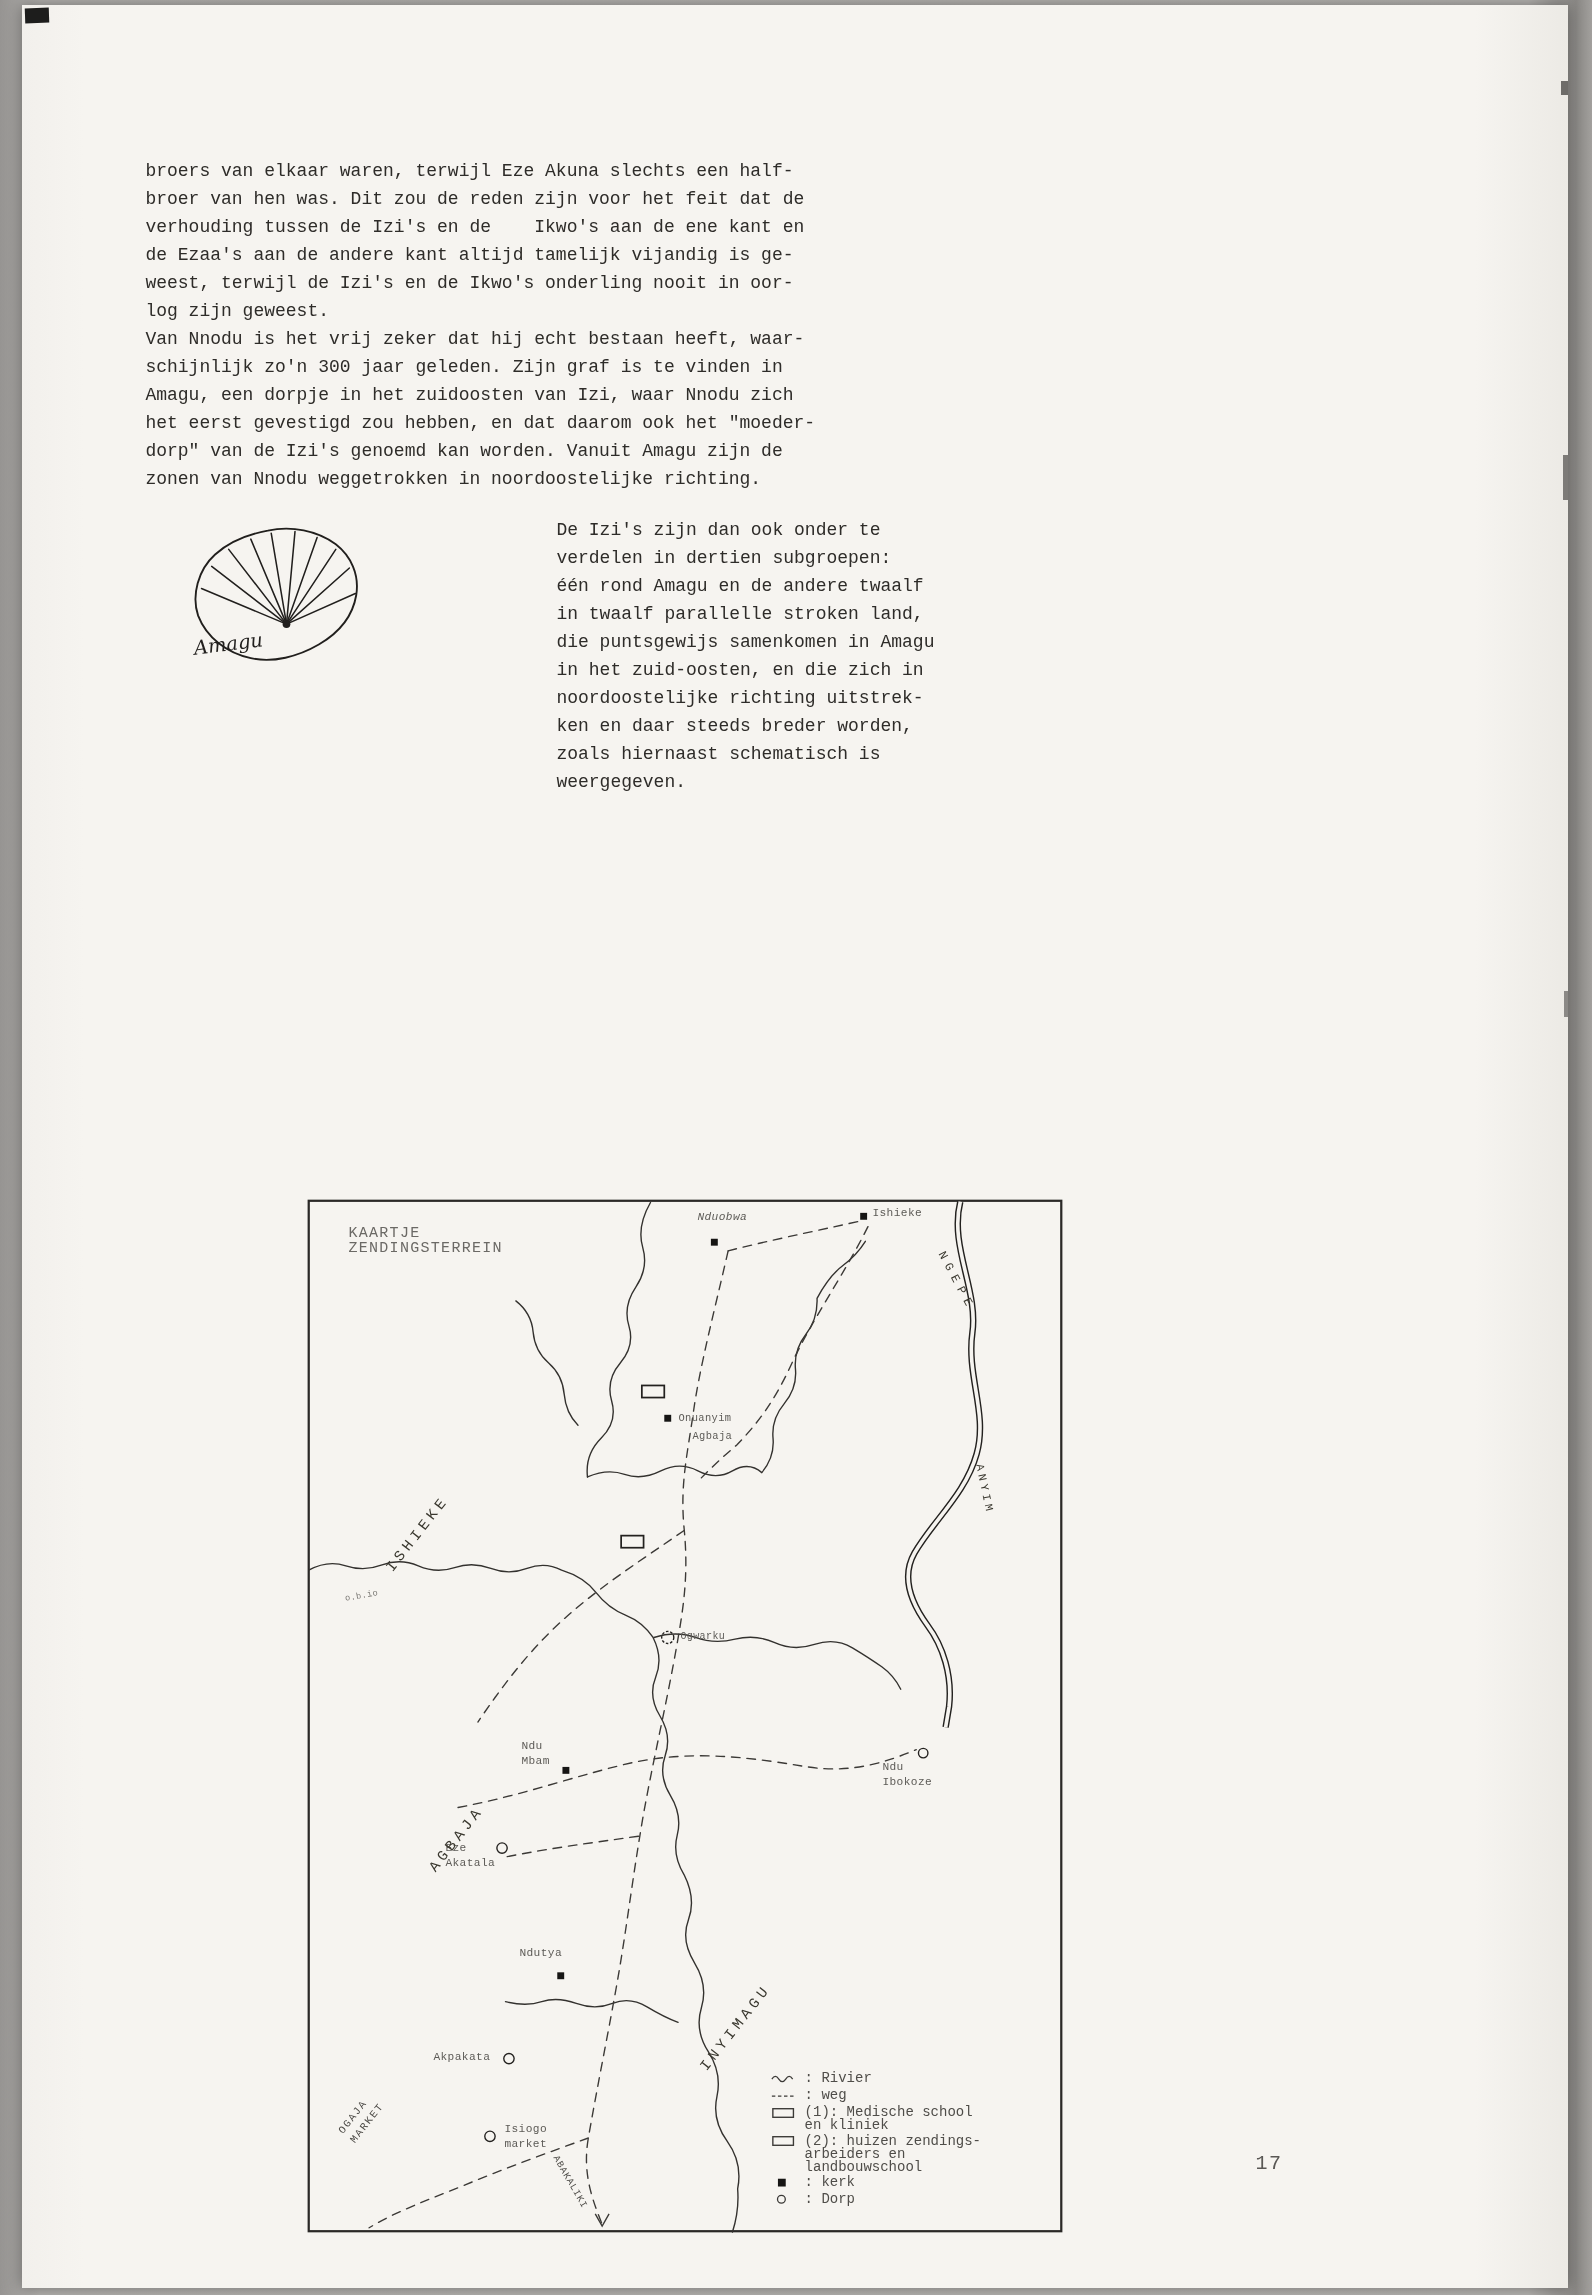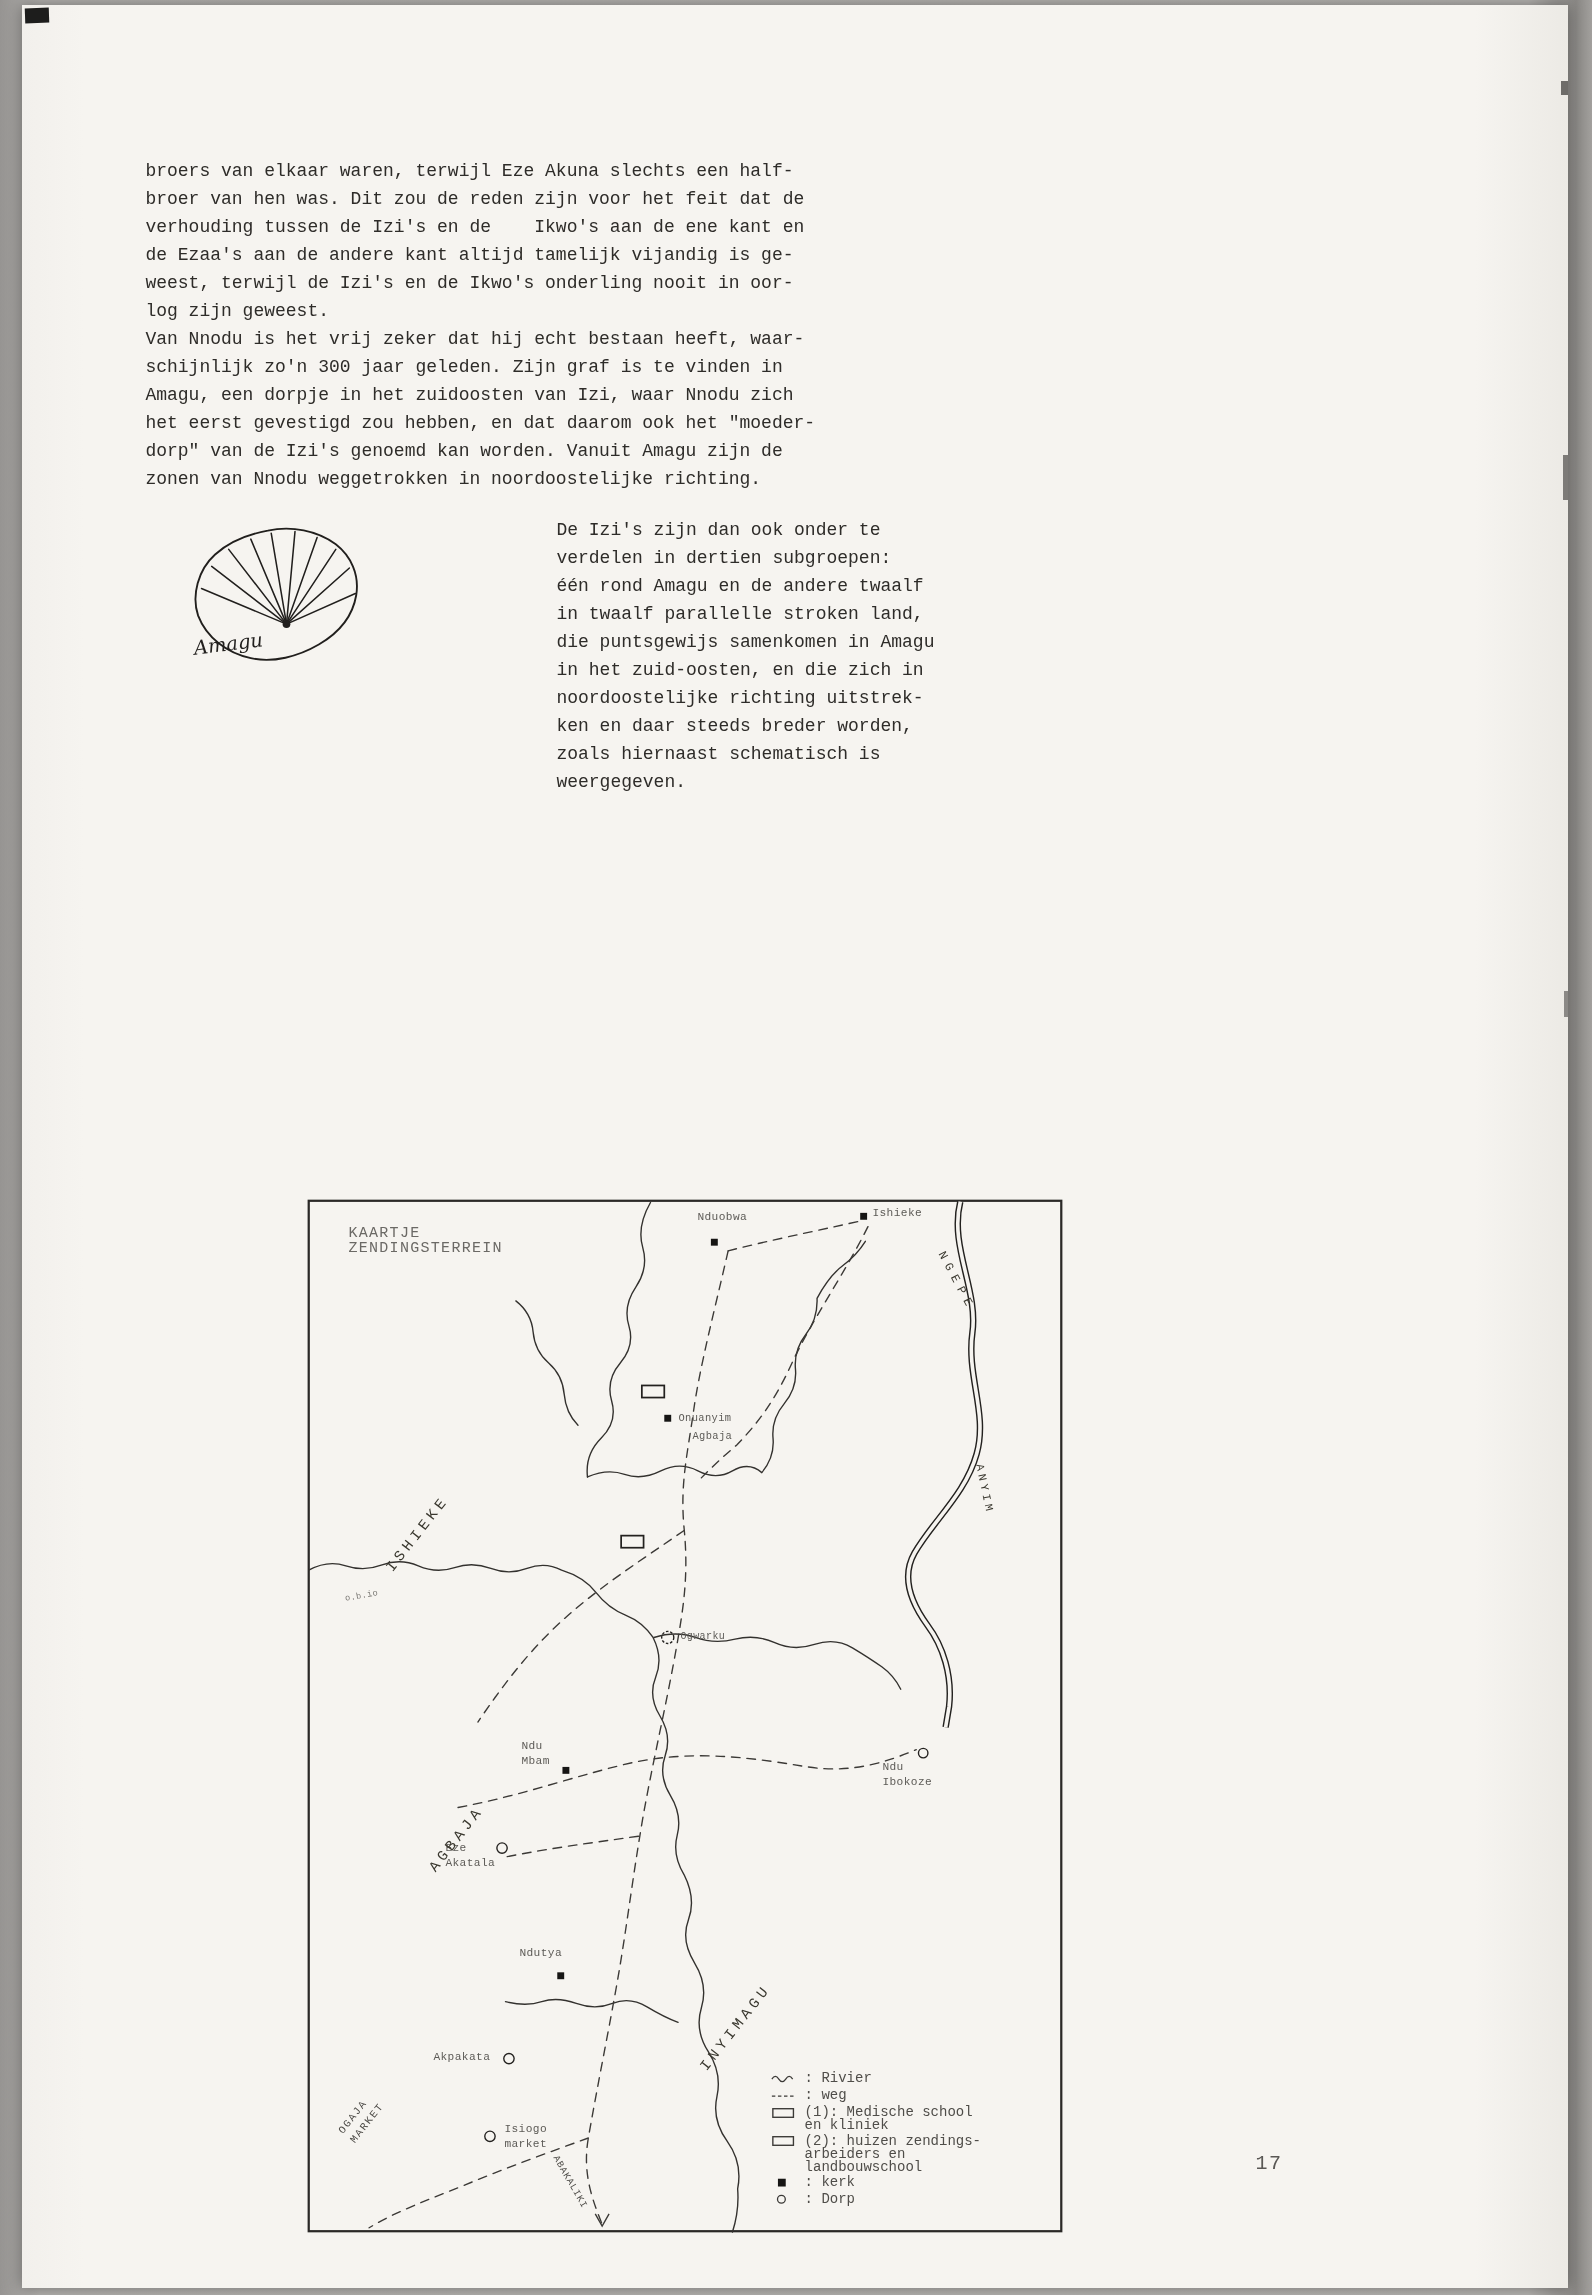--- a/index.html
+++ b/index.html
@@ -142,21 +142,21 @@
           <circle cx="714" cy="642" r="5.5" fill="none" stroke="#23211f" stroke-width="1.6"></circle>
           <circle cx="226" cy="752" r="6" fill="none" stroke="#23211f" stroke-width="1.6"></circle>
           <circle cx="234" cy="996" r="6" fill="none" stroke="#23211f" stroke-width="1.6"></circle>
           <circle cx="212" cy="1086" r="6" fill="none" stroke="#23211f" stroke-width="1.6"></circle>
         </g>
       </svg>
 
       <div class="map-label map-title">KAARTJE
 ZENDINGSTERREIN</div>
 
-      <div class="map-label" style="left:390px; top:10.4px;">Nduobwa</div>
+      <div class="map-label" style="left:390px; top:10.4px;font-style:italic;">Nduobwa</div>
       <div class="map-label" style="left:565px; top:7px;">Ishieke</div>
       <div class="map-label" style="left:371px; top:212px; font-size:10.4px;">Onuanyim</div>
       <div class="map-label" style="left:385px; top:230px; font-size:10.4px;">Agbaja</div>
       <div class="map-label" style="left:373px; top:431px; font-size:10px;">Ogwarku</div>
       <div class="map-label" style="left:214px; top:540px;">Ndu
 Mbam</div>
       <div class="map-label" style="left:575px; top:561px;">Ndu
 Ibokoze</div>
       <div class="map-label" style="left:138px; top:642px;">Eze
 Akatala</div>

